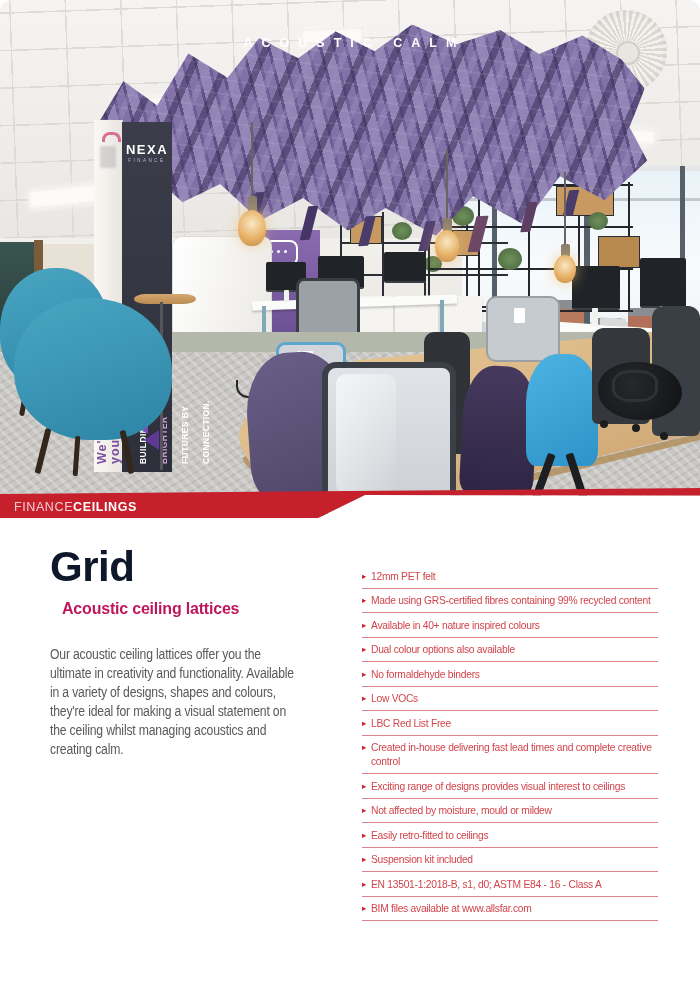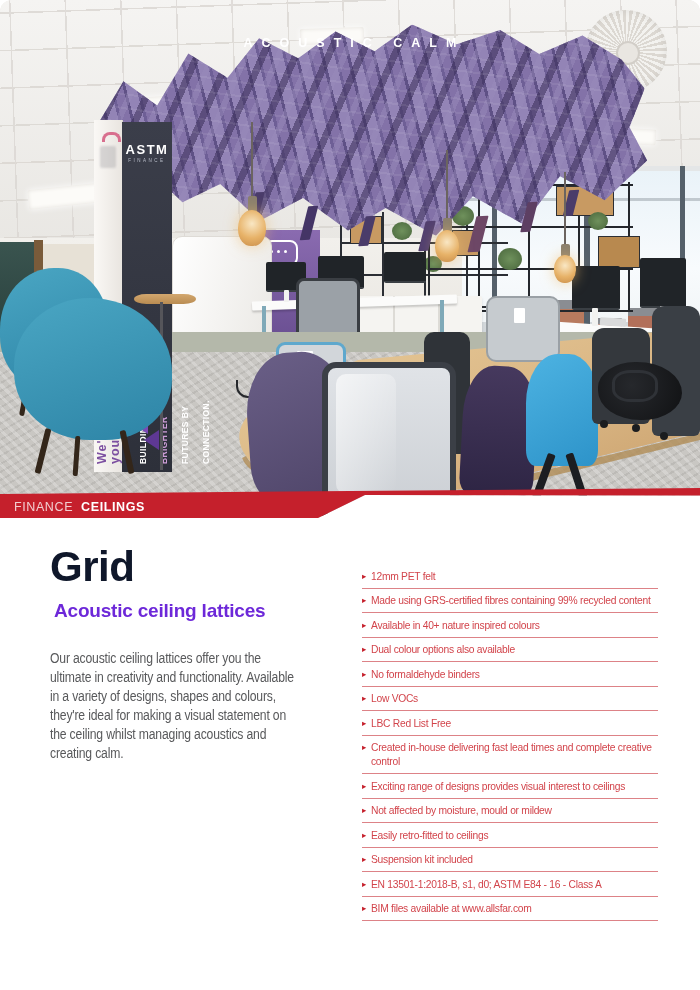--- a/index.html
+++ b/index.html
@@ -106,26 +106,26 @@
   .ofcB{left:652px;top:306px;width:48px;height:130px;background:#3a3f45;border-radius:12px 12px 6px 6px;}
   .backpack{left:598px;top:362px;width:84px;height:58px;background:radial-gradient(circle at 40% 40%,#26282c,#101113);border-radius:45% 55% 48% 52%;}
   .backpack i{position:absolute;left:14px;top:8px;width:40px;height:26px;border:3px solid #2f3237;border-radius:40%;}
   
   .logowrap{position:absolute;left:0;top:30px;width:700px;text-align:center;color:#fff;}
   .logo{font-weight:bold;font-size:44px;letter-spacing:3px;line-height:1;text-shadow:0 1px 3px rgba(40,20,60,.25);}
   .tagline{margin-top:6px;font-size:12.5px;letter-spacing:9px;font-weight:bold;text-indent:9px;}
   
   .bannersvg{position:absolute;left:0;top:482px;width:700px;height:40px;}
   .bannertext{position:absolute;left:14px;top:496px;height:22px;line-height:22px;font-size:12.5px;letter-spacing:.6px;color:rgba(255,255,255,.78);}
-  .bannertext b{color:#fff;font-weight:bold;margin-left:8px;}
+  .bannertext b{color:#fff;font-weight:bold;margin-left:0;}
   
   .content{position:absolute;left:0;top:522px;width:700px;height:468px;background:#fff;}
   .intro{position:absolute;left:50px;top:24px;width:300px;}
   .intro h1{margin:0;font-size:42px;line-height:1;letter-spacing:-.5px;color:#0f172a;font-weight:bold;}
-  .intro h2{margin:12px 0 0 4px;font-size:19px;letter-spacing:-.2px;color:#6d28d9;font-weight:bold;}
+  .intro h2{margin:12px 0 0 12px;font-size:16px;letter-spacing:-.2px;color:#be185d;font-weight:bold;}
   .intro p{margin:27px 0 0 0;width:287px;font-size:14px;letter-spacing:-.2px;line-height:19px;color:#58595b;transform:scaleX(.87);transform-origin:0 0;}
   .features{position:absolute;left:362px;top:42px;width:296px;}
   .features h3{margin:0;padding:0 0 7px 0;border-bottom:1px solid #dd8287;font-size:11.5px;letter-spacing:.4px;color:#c5202c;font-weight:bold;}
   .features ul{list-style:none;margin:0;padding:0;}
   .feature-item{display:flex;align-items:flex-start;padding:4.5px 0 5px 0;border-bottom:1px solid #dd8287;overflow:visible;}
   .bullet{flex:none;width:9px;font-size:8.5px;line-height:14px;color:#c5202c;}
   .feat-text{display:block;flex:none;width:316px;font-size:11.2px;letter-spacing:-.3px;line-height:14px;color:#d2444b;transform:scaleX(.92);transform-origin:0 0;}
 </style>
 </head>
 <body>
@@ -238,21 +238,21 @@
   <div class="cord" style="left:564px;top:172px;height:74px;"></div>
   <div class="sockt" style="left:561px;top:244px;height:13px;"></div>
   <div class="bulb" style="left:554px;top:255px;width:22px;height:28px;"></div>
 
   <div class="colfront"></div>
   <div class="colside"></div>
   <div class="colmark"></div>
   <div class="colsmudge"></div>
   <div class="coltext vtext">We'll get
 you sorted.</div>
-  <div class="nexa">ASTM</div>
+  <div class="nexa">NEXA</div>
   <div class="nexasub">FINANCE</div>
   <div class="walltext vtext">
     <span class="l1" style="display:block;">BUILDING</span>
     <span class="l2" style="display:block;">BRIGHTER</span>
     <span class="l3" style="display:block;">FUTURES BY</span>
     <span class="l4" style="display:block;">CONNECTION.</span>
   </div>
   <div class="chev" style="left:128px;top:408px;border-right:20px solid #7b49b8;"></div>
   <div class="chev" style="left:144px;top:430px;border-top-width:10px;border-bottom-width:10px;border-right:15px solid #5e3895;"></div>
   <div class="colshelf"></div>

